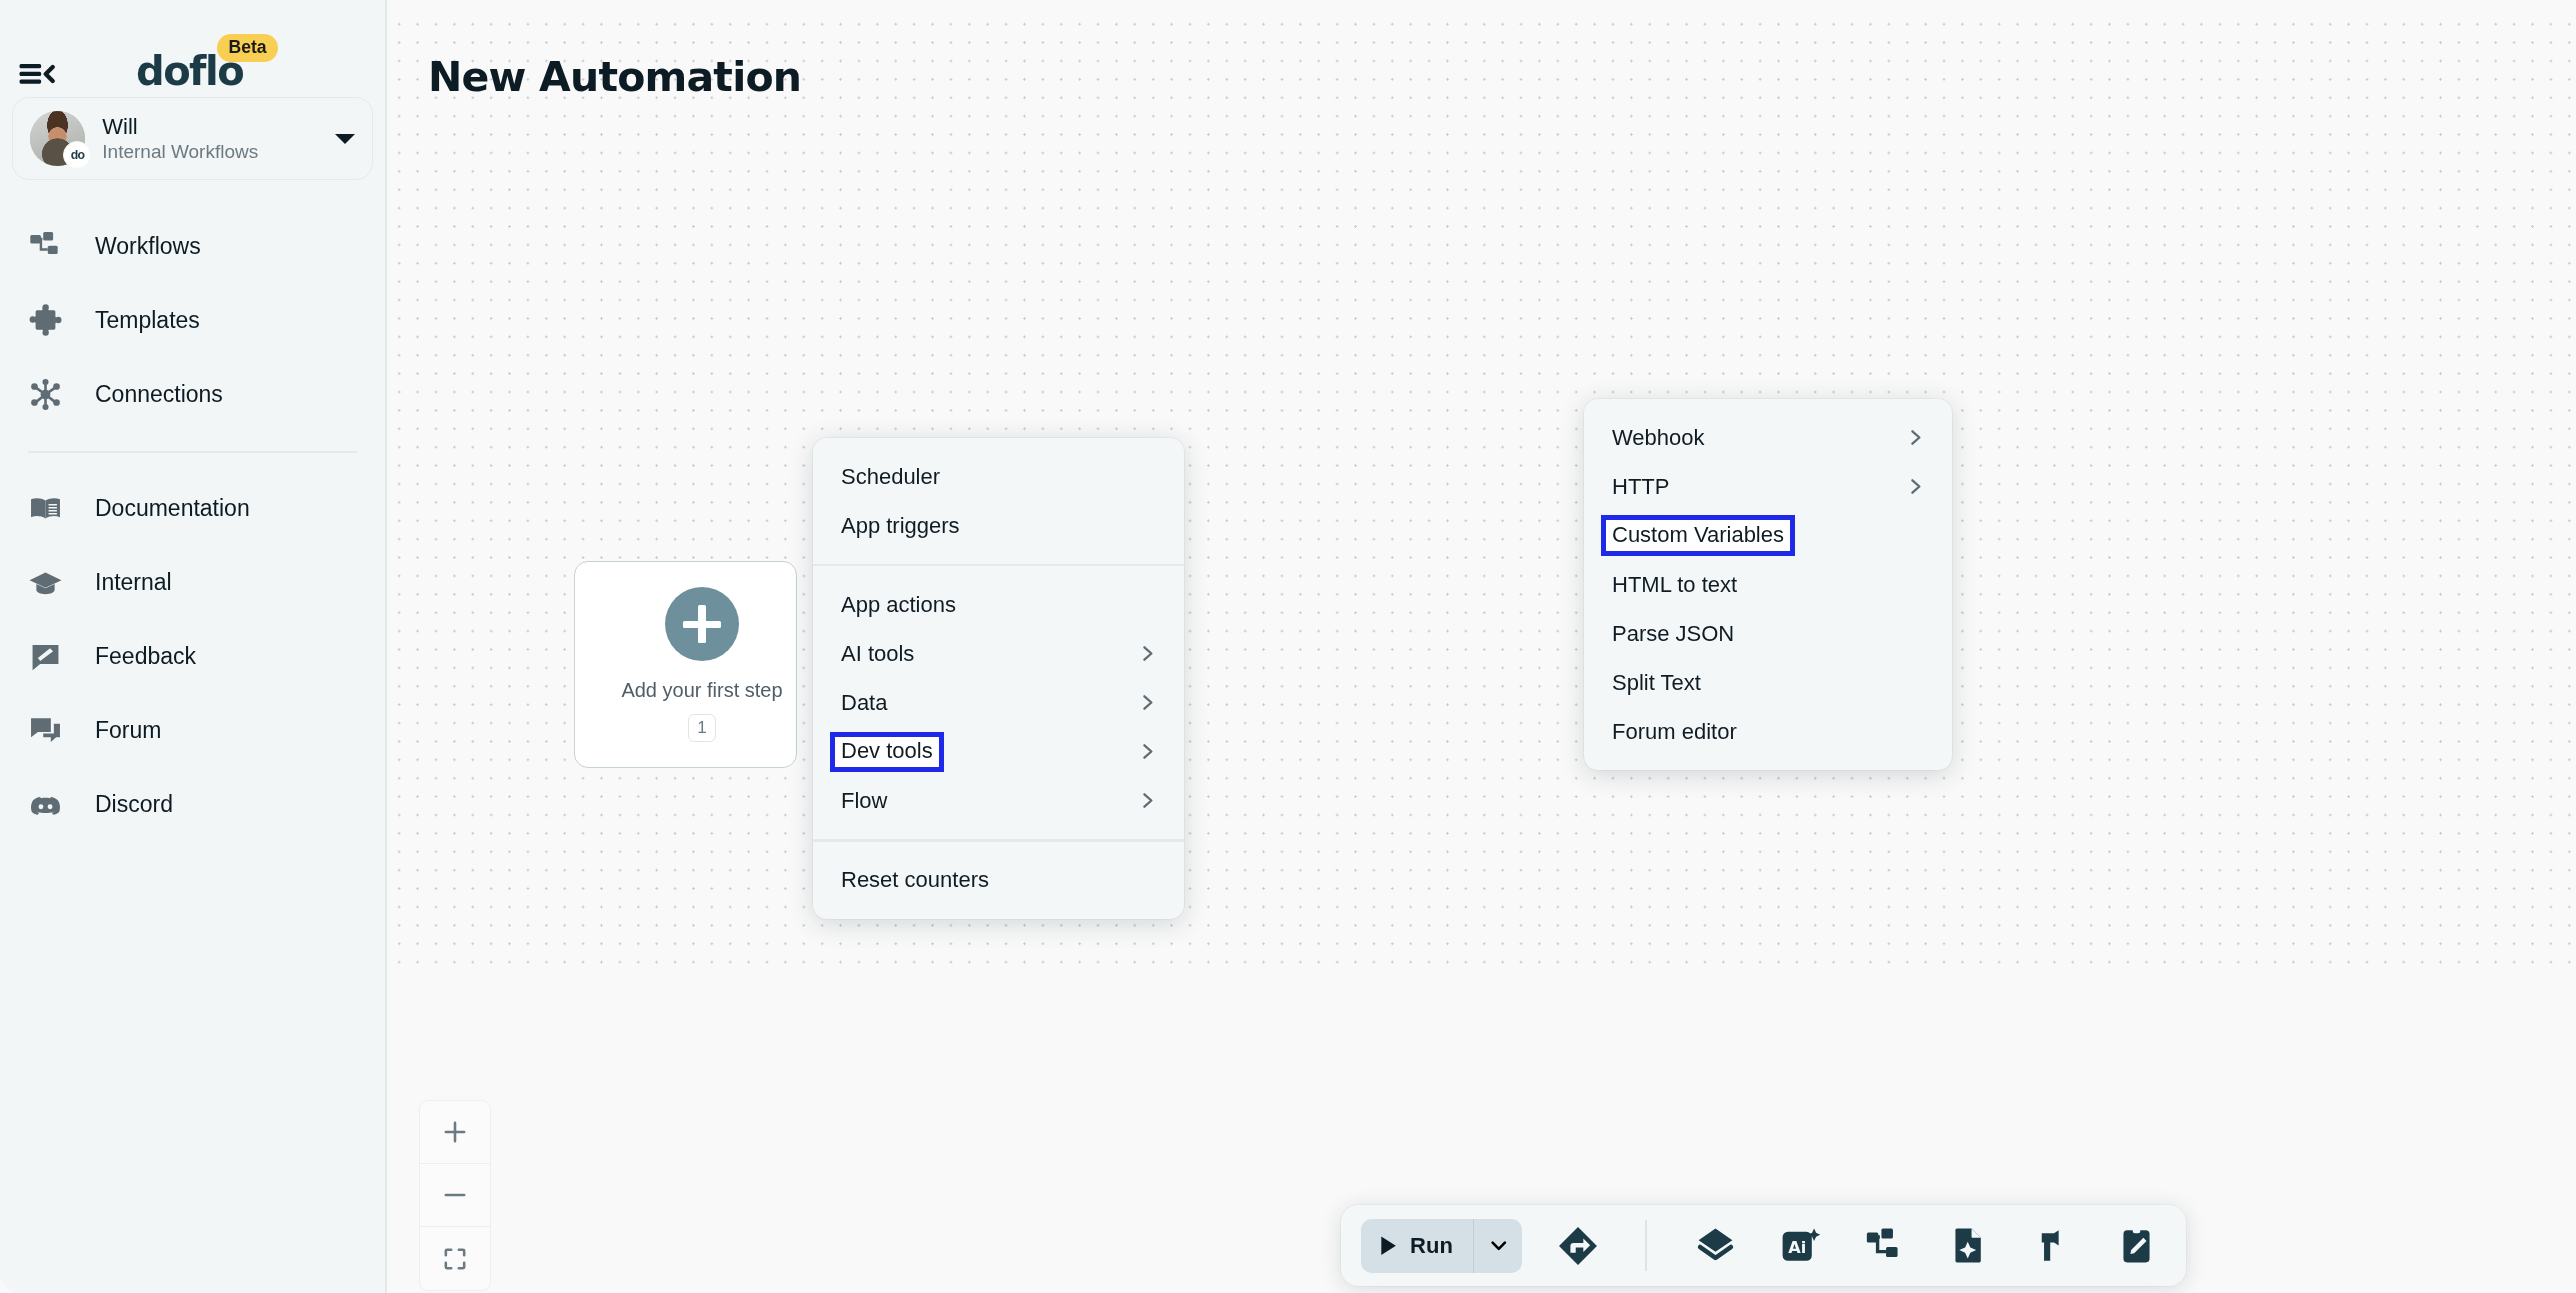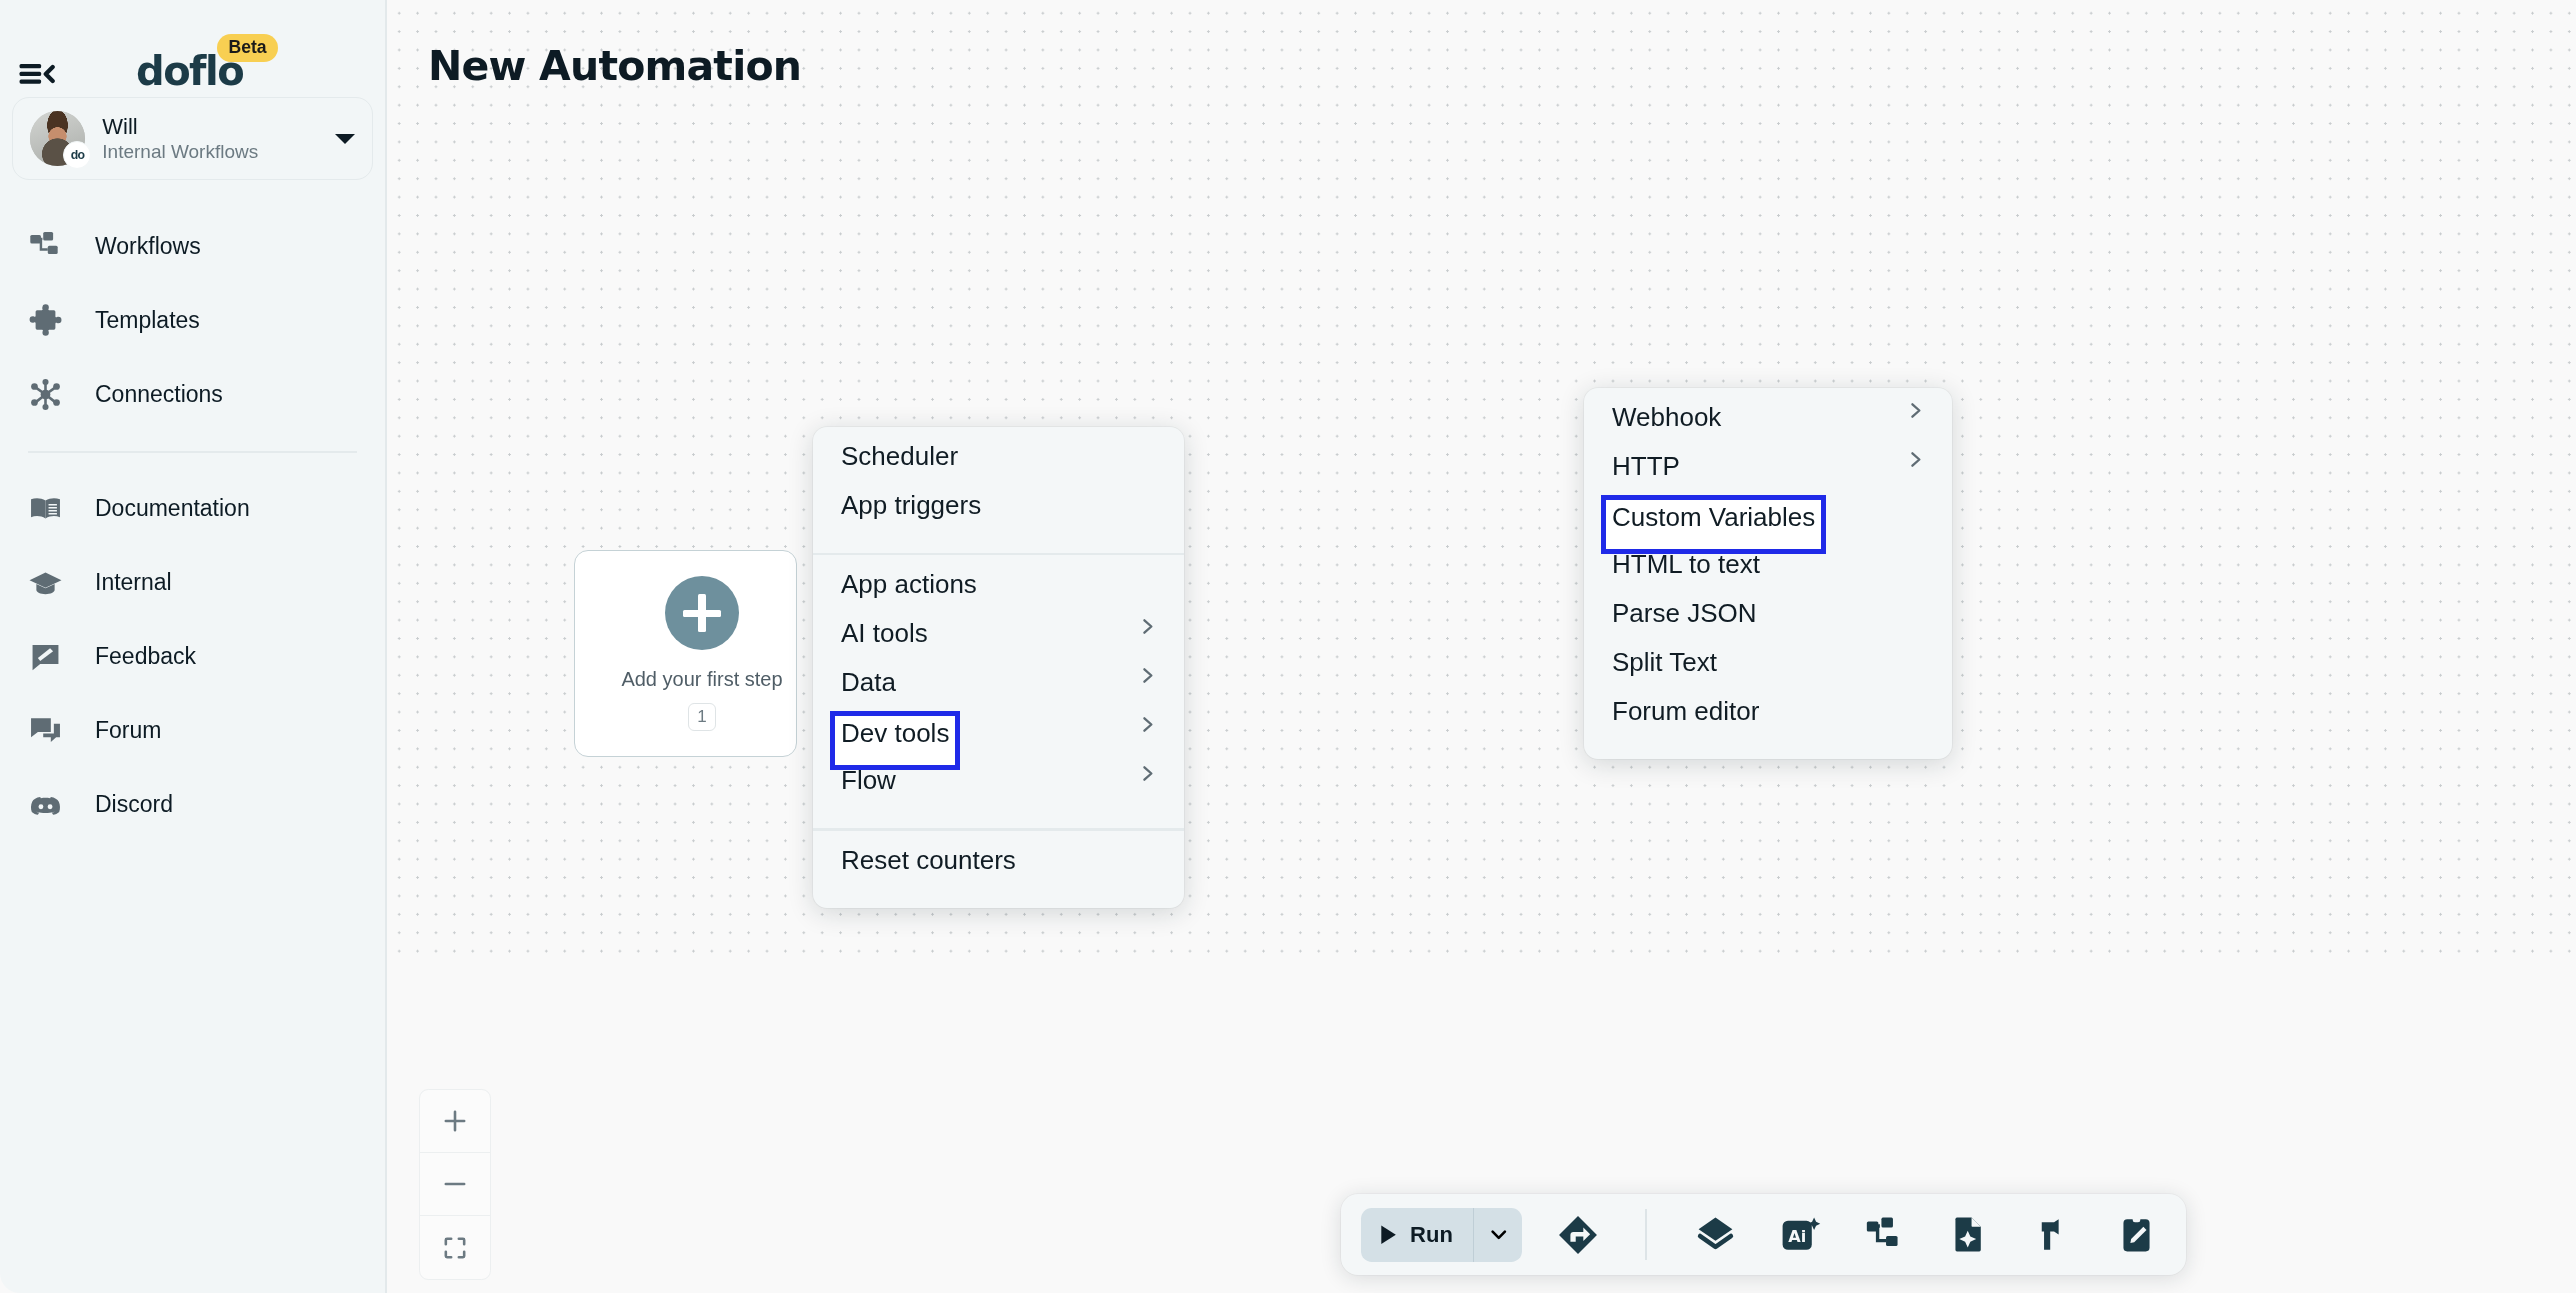--- a/index.html
+++ b/index.html
@@ -84,21 +84,21 @@
   .nav-item {
     display: flex; align-items: center;
     height: 74px; padding: 0 26px 0 28px; cursor: pointer;
   }
   .nav-ico { width: 35px; height: 35px; flex: none; color: #5f6c74; }
   .nav-lbl { margin-left: 32px; font-size: 23px; color: #0d1b24; }
   .nav-sep { height: 2.3px; background: #e4eaec; margin: 20px 28px 18.4px; }
 
   
   #canvas {
-    position: absolute; left: 390px; top: 4px;
+    position: absolute; left: 390px; top: 15px;
     width: 2186px; height: 952px;
     background-color: #f9f9f9;
     background-image: radial-gradient(#c8ccce 1.2px, transparent 1.3px);
     background-size: 18.4px 18.4px;
   }
   #page-title {
     position: absolute; left: 38px; top: 38px;
     font-family: "DejaVu Sans", sans-serif;
     font-size: 41px; font-weight: 700; letter-spacing: -0.8px;
     color: #0d1b24;
@@ -133,23 +133,23 @@
   .menu {
     position: absolute;
     background: #f4f7f8;
     border-radius: 14px;
     box-shadow: 0 4.6px 26px rgba(20,35,45,.16), 0 0 0 0.8px rgba(20,35,45,.05);
     padding: 14px 0;
   }
   #menu-primary   { left: 423px; top: 423px; width: 371px; }
   #menu-secondary { left: 1194px; top: 384px; width: 368px; }
   .mi {
-    position: relative; display: flex; 
+    position: relative; display: flex; align-items: center;
     height: 49px; padding: 0 28px; cursor: pointer;
-    font-size: 26px; color: #101c24;
+    font-size: 22px; color: #101c24;
   }
   .mi .mi-label { flex: 1; }
   .mi.hl .mi-label {
     display: inline-block; flex: none;
     background: #fff; outline: 5.4px solid #1f2ae8;
     padding: 1.5px 6.1px 3.1px; margin-left: -6.1px;
   }
   .chev-r { width: 17px; height: 17px; flex: none; color: #5f6c74; }
   .mi-sep { height: 2.3px; background: #e4eaec; margin: 14px 0; }
 

